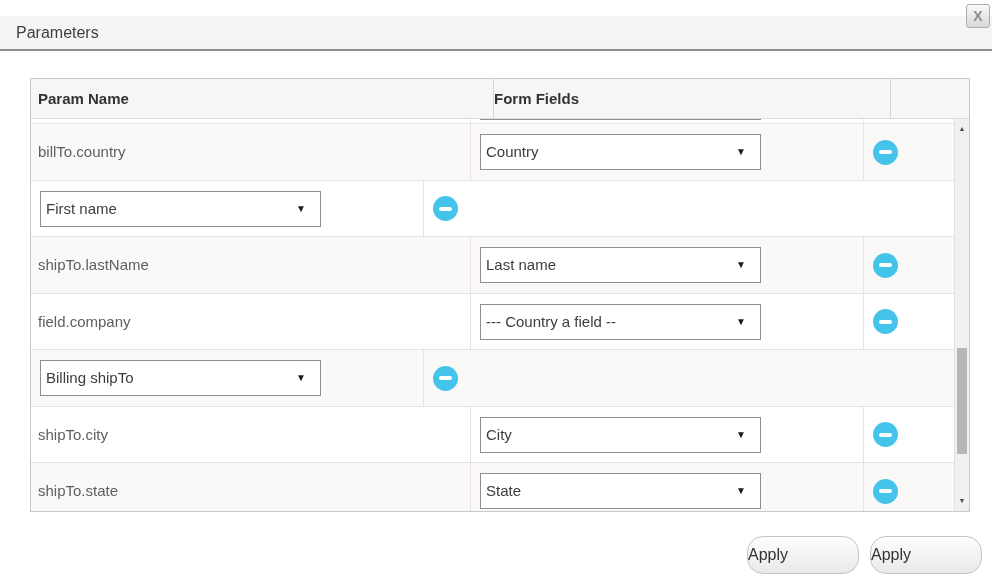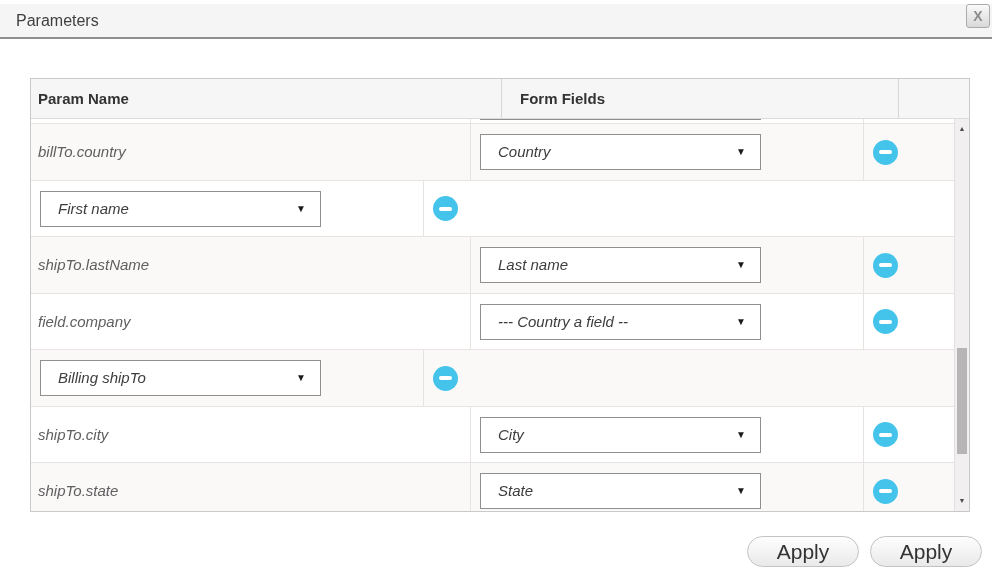--- a/index.html
+++ b/index.html
@@ -1,86 +1,86 @@
 <!DOCTYPE html>
 <html><head>
 <meta charset="utf-8">
 <style>
   * { box-sizing: border-box; margin: 0; padding: 0; }
   html, body { background: #fff; }
   body { font-family: "Liberation Sans", sans-serif; }
   .page { position: relative; width: 992px; height: 586px; background: #fff; overflow: hidden; }
 
   
-  .titlebar { position: absolute; left: 0; top: 4px; width: 100%; height: 35px;
+  .titlebar { position: absolute; left: 0; top: 16px; width: 100%; height: 35px;
               background: #f5f5f5; border-bottom: 2px solid #8f8f8f; }
   .dialog-title { position: absolute; left: 16px; top: 0; line-height: 33px;
                   font-size: 16px; color: #3f3f3f; }
   .close-btn { position: absolute; top: 4px; right: 2px; width: 24px; height: 24px;
                background: linear-gradient(#fafafa, #d8d8d8); border: 1px solid #ababab;
                border-radius: 3px; cursor: pointer; }
   .close-btn span { display: block; font-weight: bold; font-size: 14px; color: #8c8c8c;
                     text-align: center; line-height: 22px; }
 
   
   .grid { position: absolute; left: 30px; top: 78px; width: 940px; height: 434px;
           border: 1px solid #c9c9c9; background: #fff; }
   .grid-header { position: absolute; top: 0; left: 0; right: 0; height: 40px;
                  background: #f6f6f6; border-bottom: 1px solid #dcdcdc; display: flex; gap: 6px; }
   .hcell { line-height: 39px; font-size: 15px; font-weight: bold; color: #333;
            white-space: nowrap; overflow: hidden; }
   .hcell.hparam  { width: 456px; padding-left: 7px; }
-  .hcell.hform   { width: 391px; border-left: 1px solid #d6d6d6; padding-left: 18px; margin-left: 8px; }
+  .hcell.hform   { width: 391px; border-left: 1px solid #d6d6d6; padding-left: 0; }
   .hcell.hfiller { flex: 1; border-left: 1px solid #d6d6d6; }
 
   .grid-body { position: absolute; top: 40px; left: 0; width: 923px; bottom: 0;
-               overflow: hidden; background: #fff; font-style: italic; }
+               overflow: hidden; background: #fff; }
 
   .grid-row { display: flex; height: 56.5px; border-bottom: 1px solid #e7e3e3; }
   .grid-row.odd  { background: #fbf8f8; }
   .grid-row.even { background: #fff; }
   .cell { height: 100%; }
   .pcell { width: 440px; border-right: 1px solid #e7e3e3; font-size: 15px; color: #5f5f5f;
            line-height: 55px; padding-left: 7px; white-space: nowrap; overflow: hidden; }
   .fcell { width: 393px; border-right: 1px solid #e7e3e3; }
   .acell { flex: 1; }
 
   
   .sliver { height: 5px; background: #fff; border-bottom: 1px solid #e7e3e3; }
   .sliver .pcell, .sliver .fcell { height: 4px; line-height: 0; }
   .select-remnant { margin-left: 9px; width: 281px; height: 1px; background: #8f8f8f; }
 
   .select { margin: 10px 0 0 9px; width: 281px; height: 36px; border: 1px solid #8f8f8f;
             background: #fff; position: relative; font-size: 15px; color: #3d3d3d;
-            line-height: 34px; padding-left: 17px; cursor: pointer; white-space: nowrap; }
+            line-height: 34px; padding-left: 5px; cursor: pointer; white-space: nowrap; }
   .select .caret { position: absolute; right: 14px; top: 0; line-height: 34px;
                    font-size: 10px; color: #1a1a1a; }
 
   .minus-btn { display: block; margin: 15.5px 0 0 9px; width: 25px; height: 25px;
                border-radius: 50%; background: #45c4eb; border: none; position: relative;
                cursor: pointer; }
   .minus-bar { position: absolute; left: 6px; top: 10.5px; width: 13px; height: 4px;
                background: #fff; border-radius: 2px; }
 
   
   .scrollbar { position: absolute; top: 40px; right: 0; width: 15px; bottom: 0;
                background: #f1efef; border-left: 1px solid #e3e0e0; }
   .scroll-up, .scroll-down { position: absolute; left: 0; width: 100%; text-align: center;
                font-size: 7px; color: #4a4a4a; height: 12px; line-height: 12px; cursor: pointer; }
   .scroll-up { top: 4px; }
   .scroll-down { bottom: 4px; }
   .scroll-thumb { position: absolute; left: 2px; width: 10px; top: 229px; height: 106px;
                   background: #b7b5b5; cursor: grab; }
 
   
-  .footer-btn { position: absolute; top: 536px; width: 112px; height: 31px;
+  .footer-btn { position: absolute; top: 536px; width: 112px; height: 38px;
                 border: 1px solid #c3c3c3; border-radius: 16px;
                 background: linear-gradient(#fefefe, #e9e9e9);
                 font-family: "Liberation Sans", sans-serif;
-                font-size: 21px; color: #333; text-align: center; cursor: pointer; }
+                font-size: 16px; color: #333; text-align: left; cursor: pointer; }
   .apply-btn  { left: 747px; }
   .cancel-btn { left: 870px; }
 </style>
 </head>
 <body>
 
 <div class="page">
 
   <div class="titlebar">
     <div class="dialog-title">Parameters</div>

